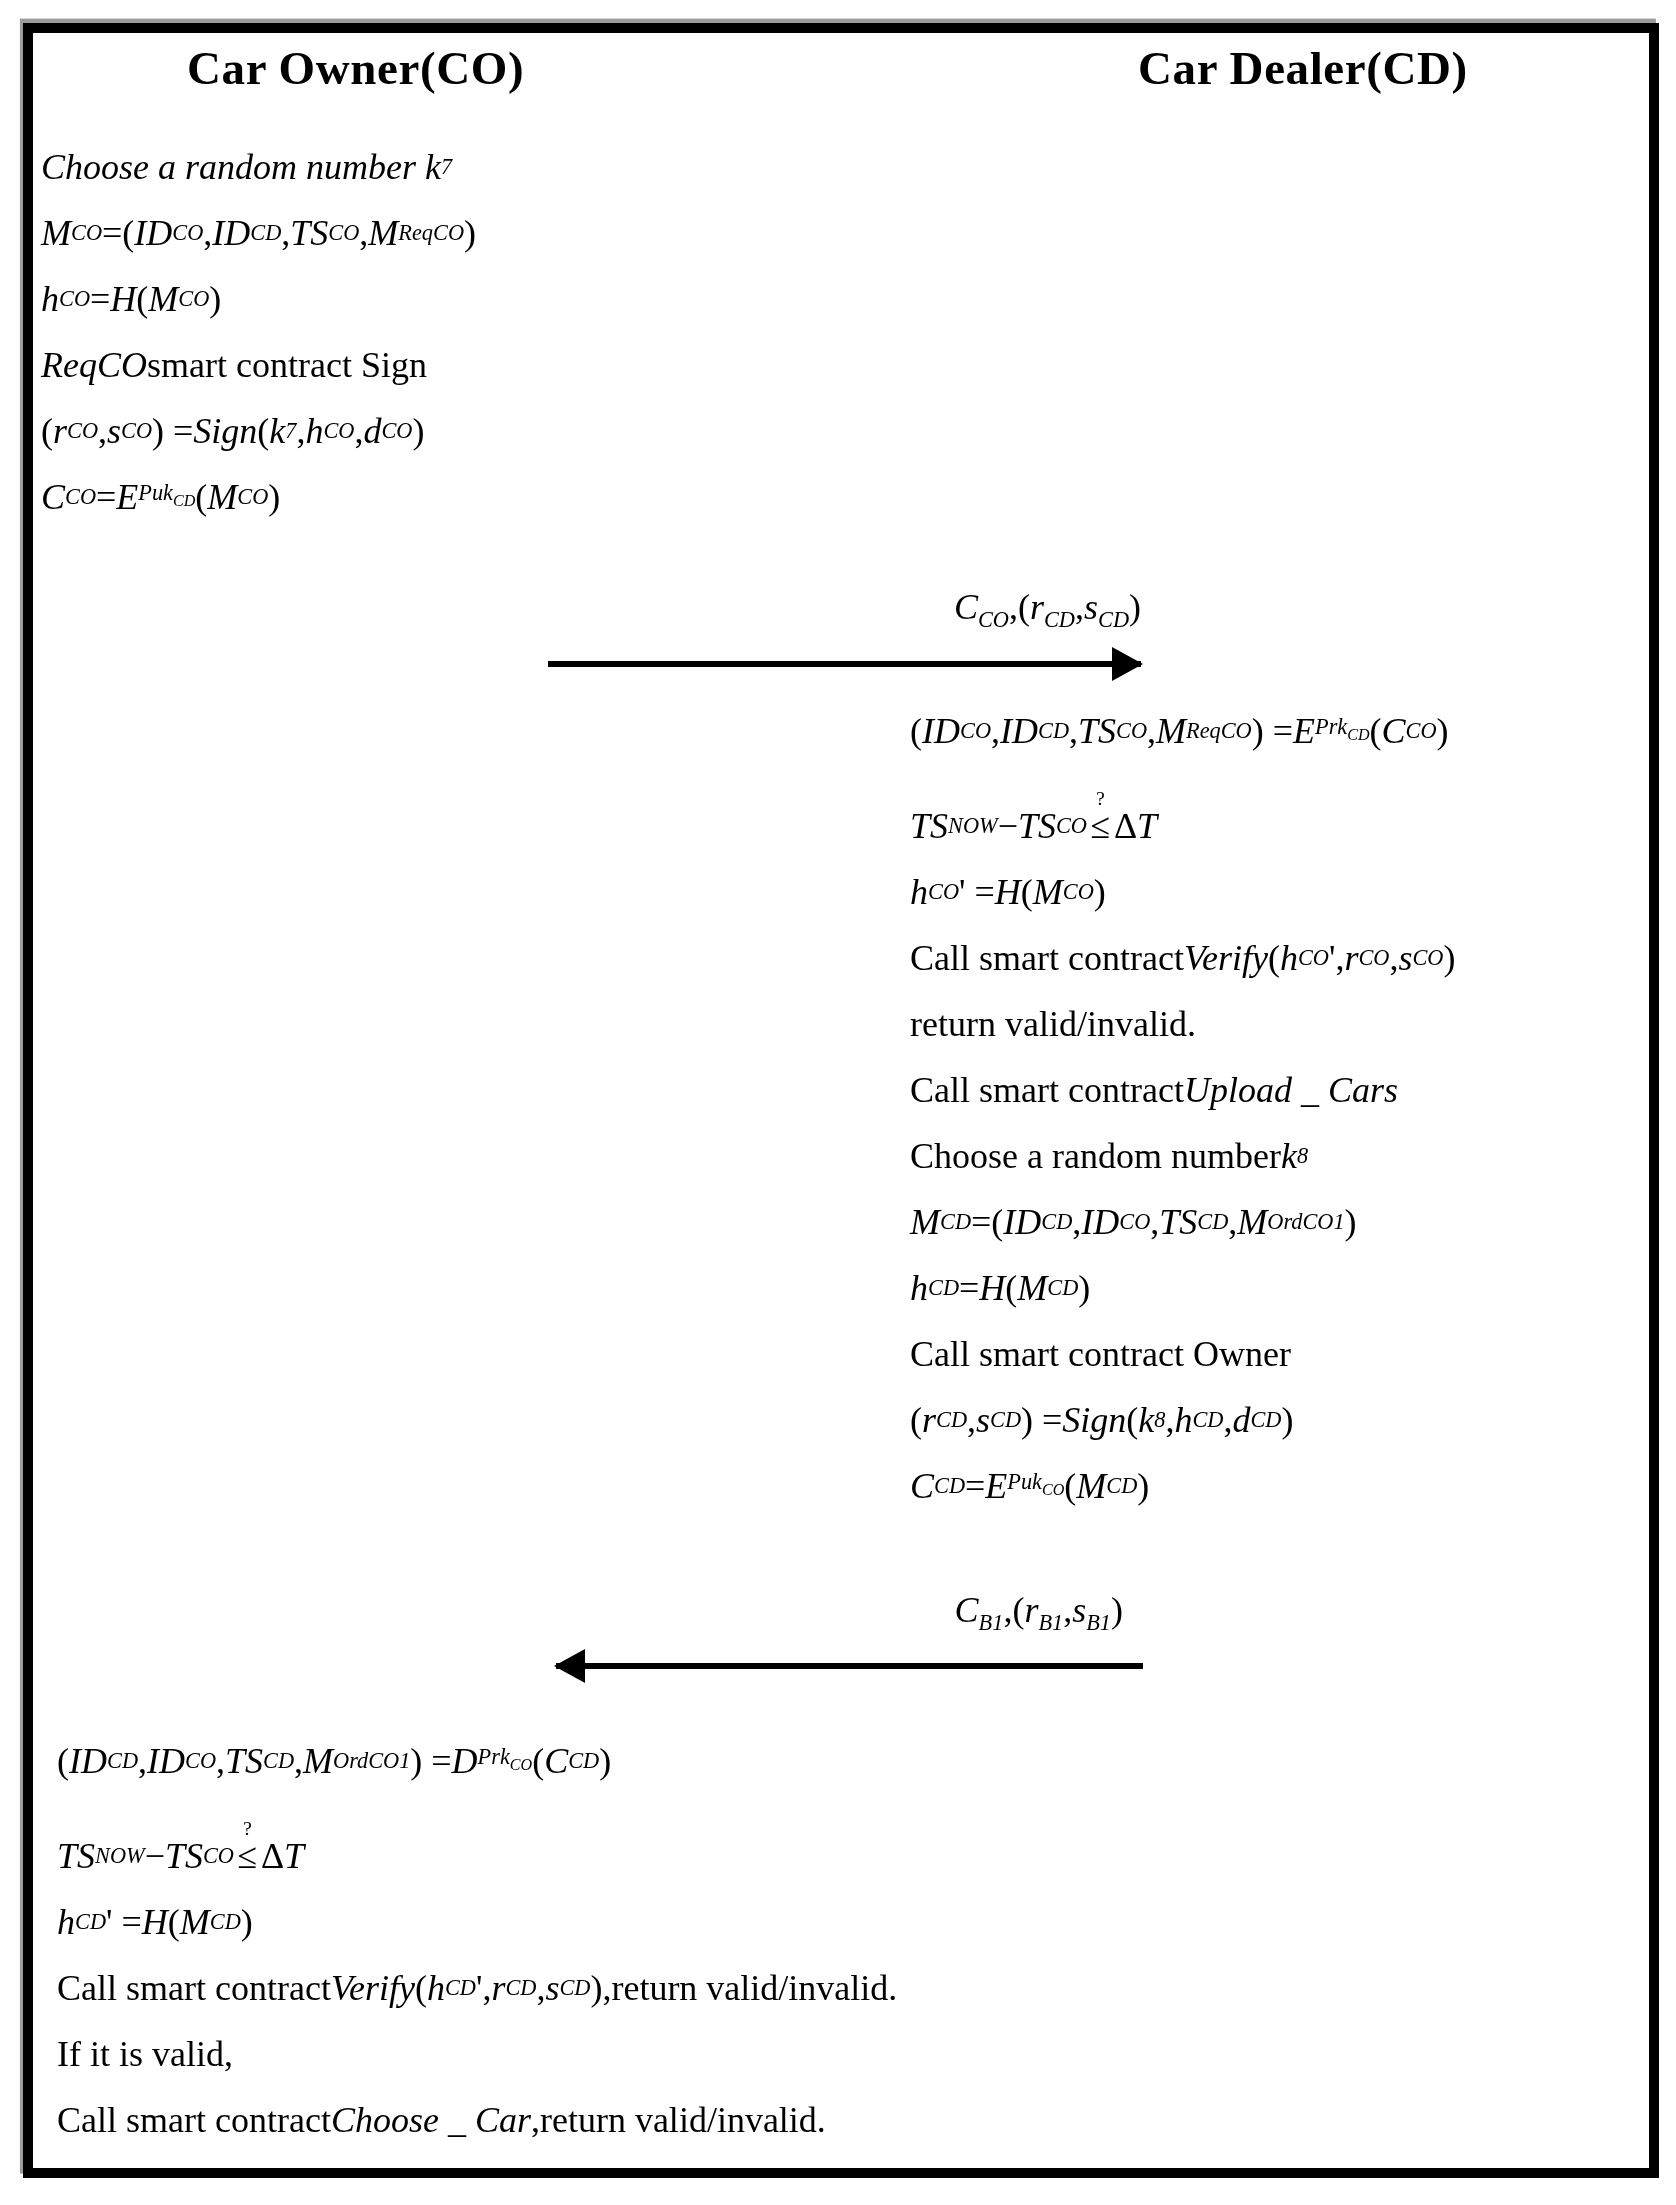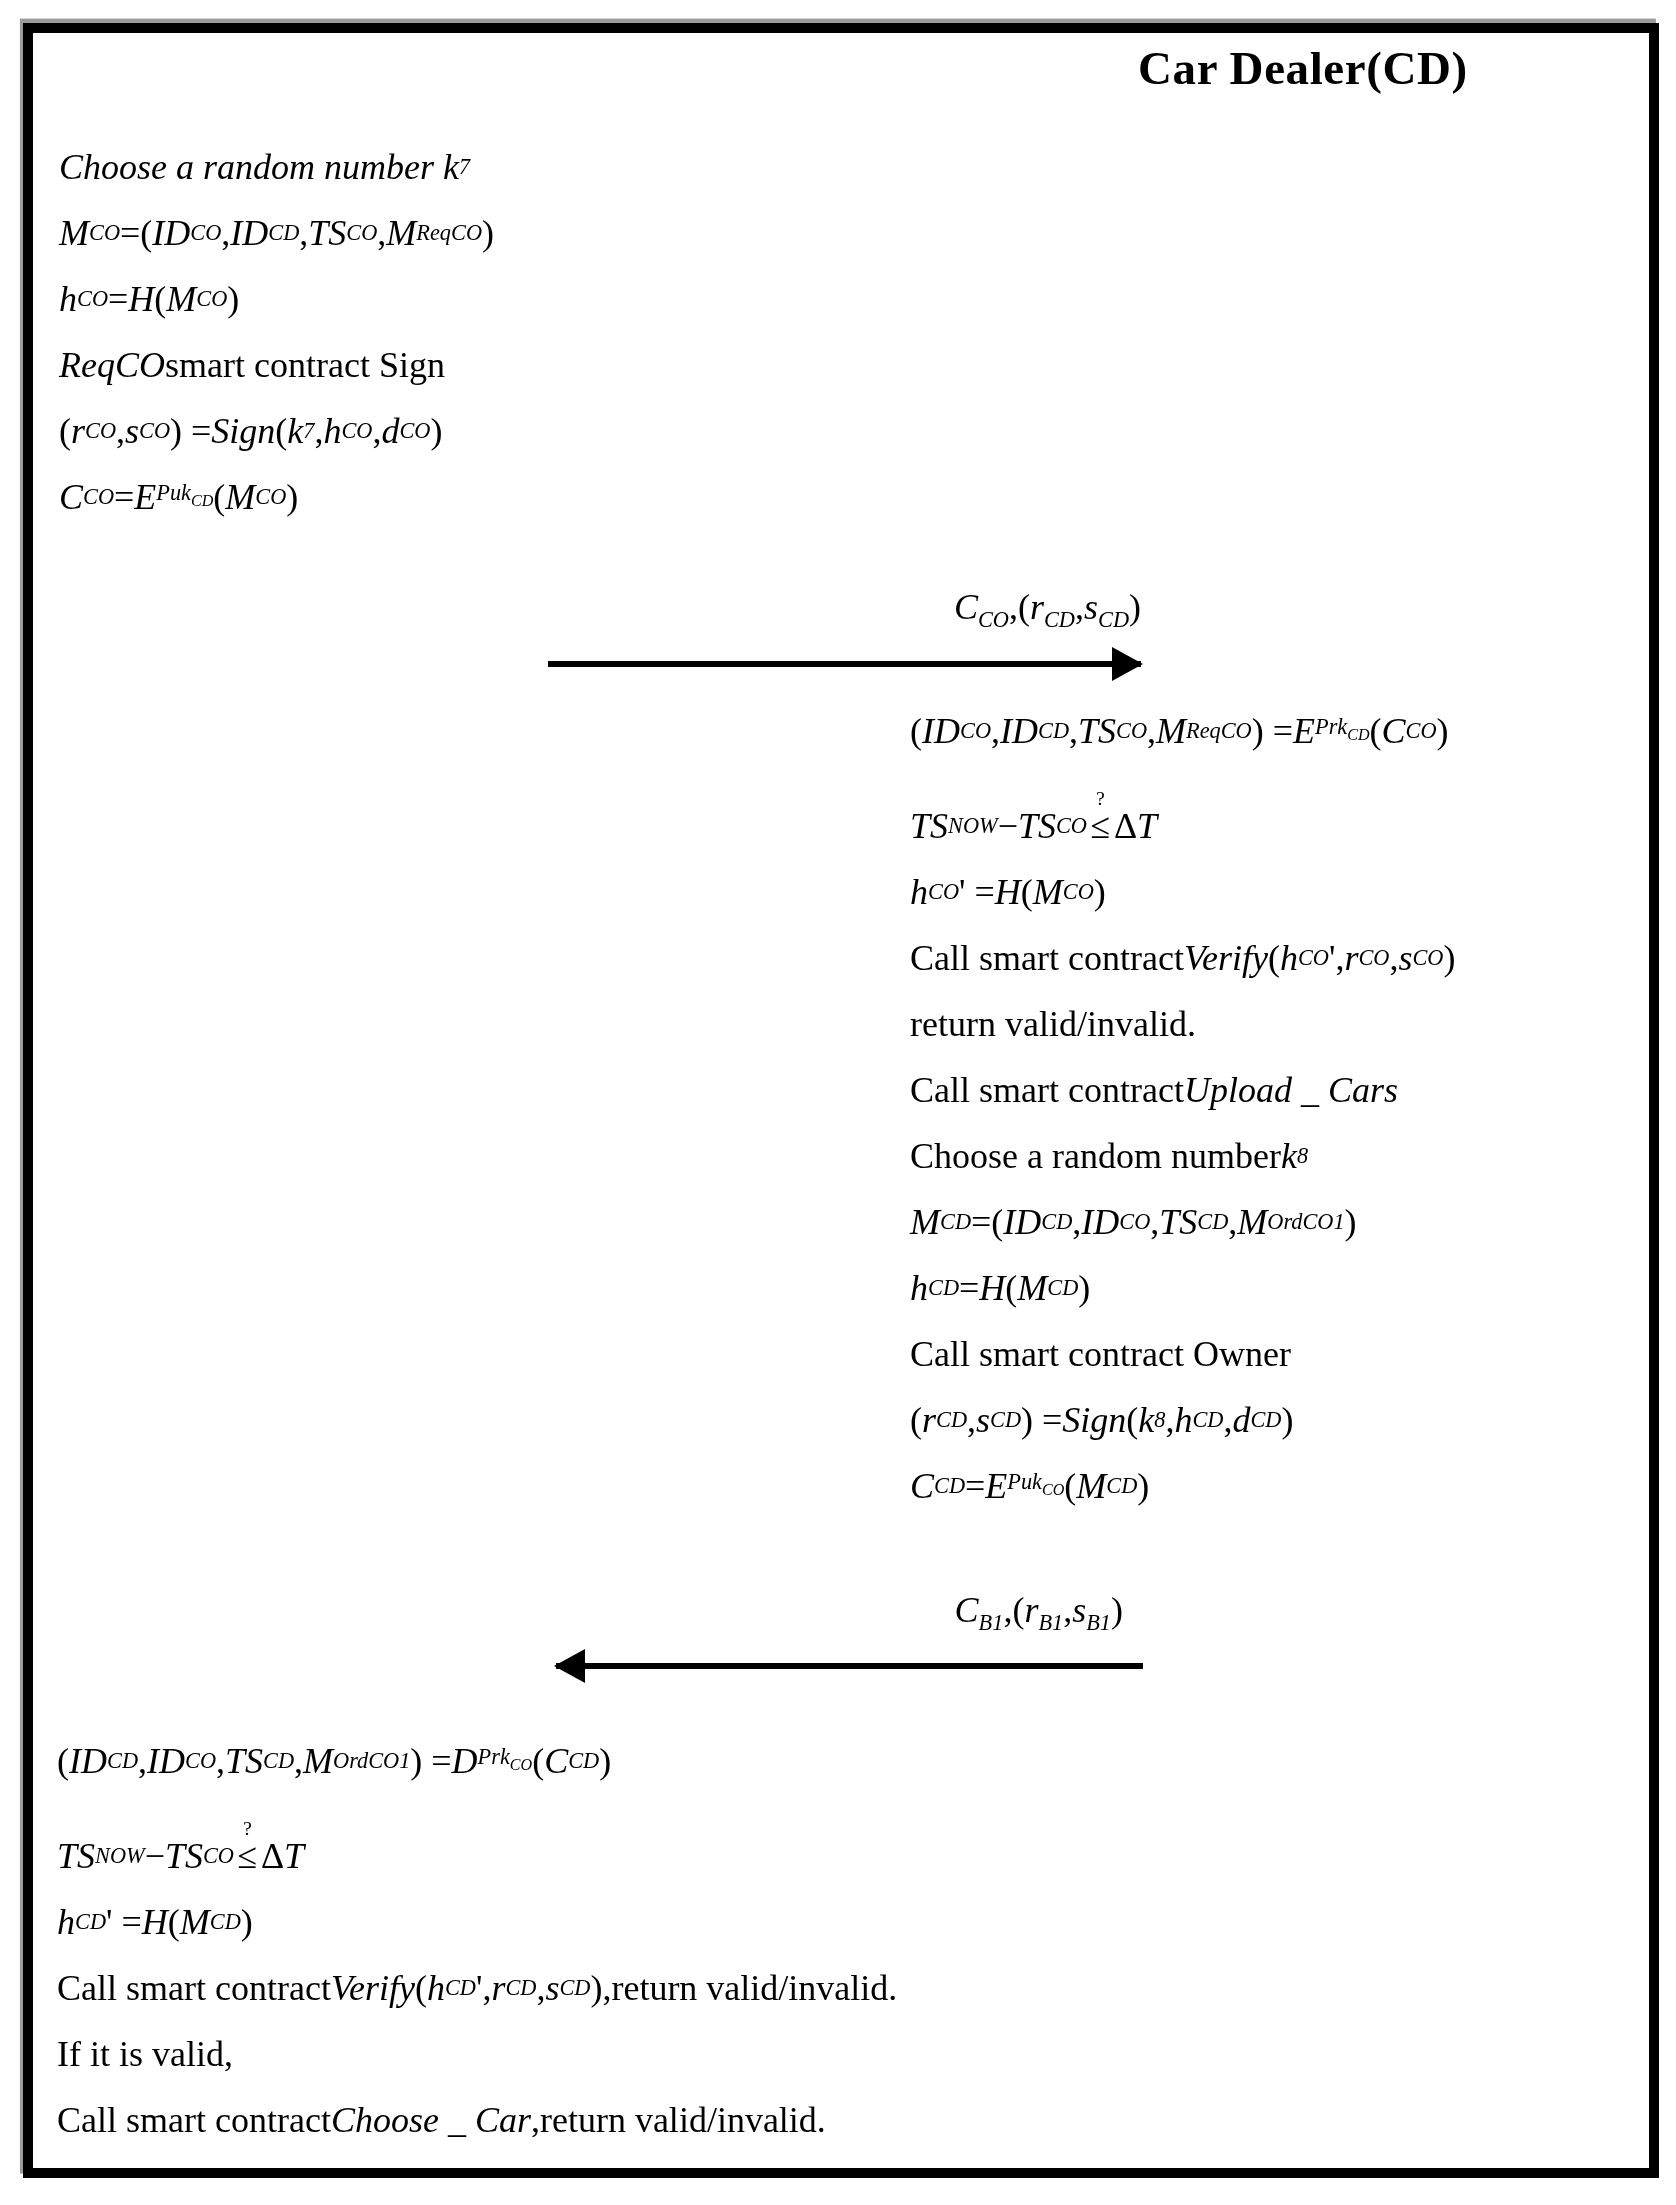--- a/index.html
+++ b/index.html
@@ -24,21 +24,21 @@
     position:absolute;
     font-weight:bold;
     font-size:47px;line-height:1;
     white-space:nowrap;
     letter-spacing:0.6px;
   }
   #hdr-co{left:187px;top:45px;}
   #hdr-cd{left:1138px;top:45px;}
 
   .block{position:absolute;font-size:36px;}
-  #blk-co-top{left:59px;top:134px;}
+  #blk-co-top{left:41px;top:134px;}
   #blk-cd{left:910px;top:698px;}
   #blk-co-bottom{left:57px;top:1728px;}
 
   .pline{
     height:66px;
     display:flex;align-items:center;
     white-space:nowrap;
   }
   .pline.gap{margin-top:29px;}
 
@@ -83,20 +83,21 @@
   }
   #alabel1{left:548px;top:588px;width:593px;}
   #alabel2{left:536px;top:1591px;width:587px;}
 </style>
 </head>
 <body>
 
 <div class="canvas">
   <div class="frame"></div>
 
+  <div class="hdr" id="hdr-co">Car Owner(CO)</div>
 
   <div class="hdr" id="hdr-cd">Car Dealer(CD)</div>
 
   <div class="block" id="blk-co-top">
       <div class="pline">
         <span class="it">Choose a random number k</span>
         <sub>7</sub>
       </div>
       <div class="pline"><span class="it">M</span><sub>CO</sub> =(<span class="it">ID</span><sub>CO</sub>,<span class="it">ID</span><sub>CD</sub>,<span class="it">TS</span><sub>CO</sub>,<span class="it">M</span><sub>ReqCO</sub>)</div>
       <div class="pline"><span class="it">h</span><sub>CO</sub> = <span class="it">H</span>(<span class="it">M</span><sub>CO</sub>)</div>

